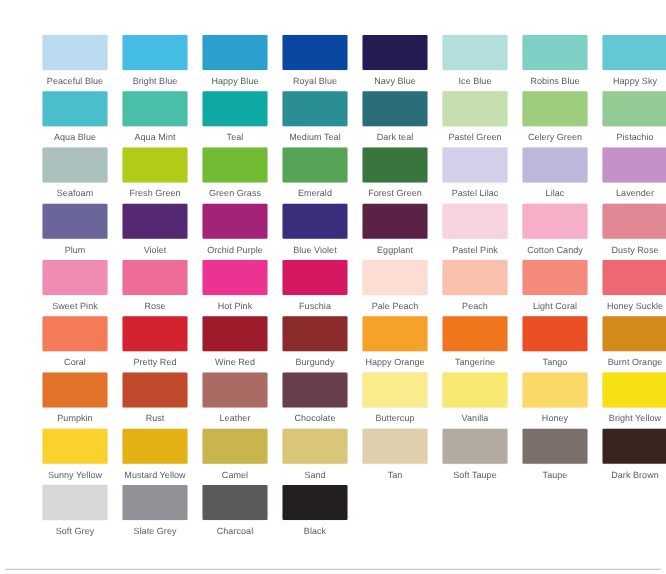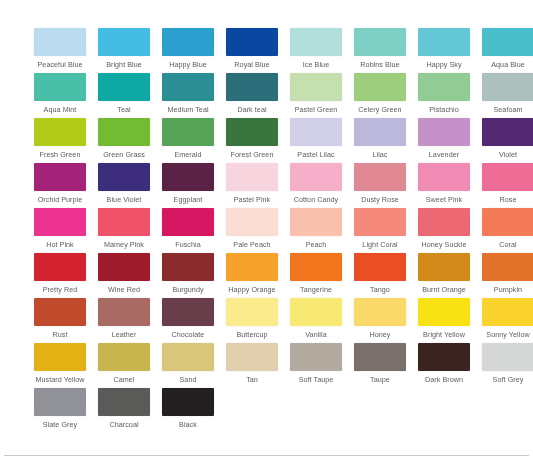--- a/index.html
+++ b/index.html
@@ -92,20 +92,24 @@
       </div>
       <div class="cell">
         <div class="swatch" title="Happy Blue" style="background: rgb(43, 160, 206);"></div>
         <div class="swatch-label">Happy Blue</div>
       </div>
       <div class="cell">
         <div class="swatch" title="Royal Blue" style="background: rgb(10, 71, 160);"></div>
         <div class="swatch-label">Royal Blue</div>
       </div>
       <div class="cell">
+        <div class="swatch" title="Navy Blue" style="background: rgb(36, 27, 82);"></div>
+        <div class="swatch-label">Navy Blue</div>
+      </div>
+      <div class="cell">
         <div class="swatch" title="Ice Blue" style="background: rgb(178, 223, 220);"></div>
         <div class="swatch-label">Ice Blue</div>
       </div>
       <div class="cell">
         <div class="swatch" title="Robins Blue" style="background: rgb(125, 208, 195);"></div>
         <div class="swatch-label">Robins Blue</div>
       </div>
       <div class="cell">
         <div class="swatch" title="Happy Sky" style="background: rgb(99, 199, 213);"></div>
         <div class="swatch-label">Happy Sky</div>
@@ -168,20 +172,24 @@
       </div>
       <div class="cell">
         <div class="swatch" title="Lilac" style="background: rgb(188, 184, 220);"></div>
         <div class="swatch-label">Lilac</div>
       </div>
       <div class="cell">
         <div class="swatch" title="Lavender" style="background: rgb(195, 145, 200);"></div>
         <div class="swatch-label">Lavender</div>
       </div>
       <div class="cell">
+        <div class="swatch" title="Plum" style="background: rgb(107, 102, 153);"></div>
+        <div class="swatch-label">Plum</div>
+      </div>
+      <div class="cell">
         <div class="swatch" title="Violet" style="background: rgb(84, 41, 113);"></div>
         <div class="swatch-label">Violet</div>
       </div>
       <div class="cell">
         <div class="swatch" title="Orchid Purple" style="background: rgb(164, 35, 120);"></div>
         <div class="swatch-label">Orchid Purple</div>
       </div>
       <div class="cell">
         <div class="swatch" title="Blue Violet" style="background: rgb(59, 44, 124);"></div>
         <div class="swatch-label">Blue Violet</div>
@@ -206,24 +214,20 @@
         <div class="swatch" title="Sweet Pink" style="background: rgb(240, 139, 179);"></div>
         <div class="swatch-label">Sweet Pink</div>
       </div>
       <div class="cell">
         <div class="swatch" title="Rose" style="background: rgb(238, 109, 150);"></div>
         <div class="swatch-label">Rose</div>
       </div>
       <div class="cell">
         <div class="swatch" title="Hot Pink" style="background: rgb(236, 51, 146);"></div>
         <div class="swatch-label">Hot Pink</div>
-      </div>
-      <div class="cell">
-        <div class="swatch" title="Mamey Pink" style="background: rgb(240, 82, 106);"></div>
-        <div class="swatch-label">Mamey Pink</div>
       </div>
       <div class="cell">
         <div class="swatch" title="Fuschia" style="background: rgb(214, 24, 99);"></div>
         <div class="swatch-label">Fuschia</div>
       </div>
       <div class="cell">
         <div class="swatch" title="Pale Peach" style="background: rgb(251, 221, 211);"></div>
         <div class="swatch-label">Pale Peach</div>
       </div>
       <div class="cell">

